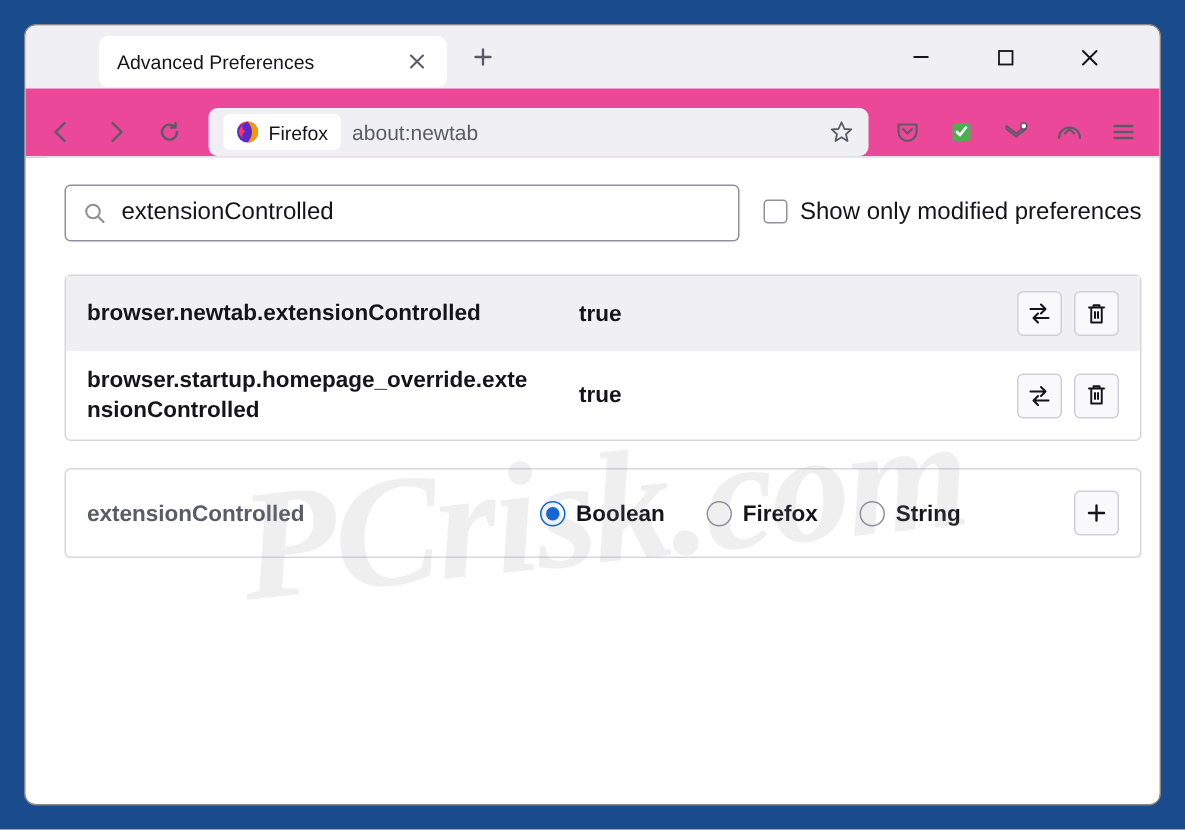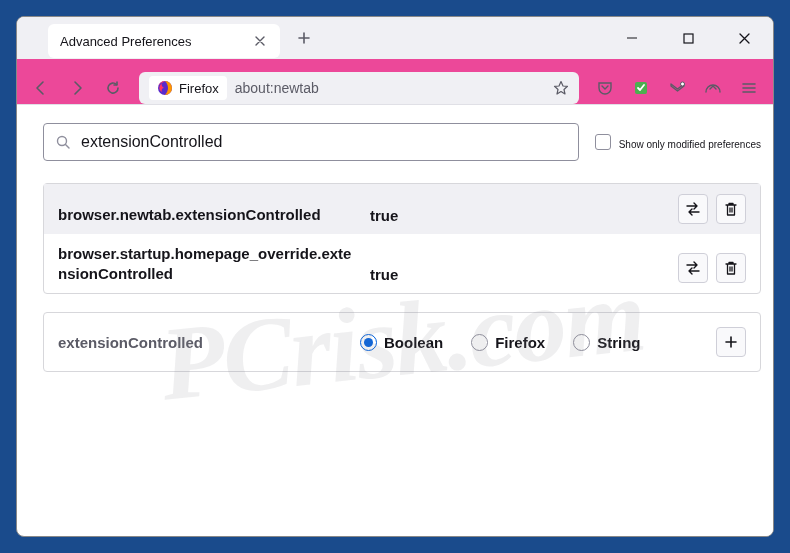--- a/index.html
+++ b/index.html
@@ -21,21 +21,21 @@
     border-radius: 8px;
     overflow: hidden;
     display: flex;
     flex-direction: column;
   }
   .titlebar {
     height: 42px;
     background: #f0f0f4;
     display: flex;
     align-items: center;
-    padding: 0 1px;
+    padding: 0 19px;
   }
   .tab {
     height: 34px;
     width: 232px;
     background: #fff;
     border-radius: 6px;
     display: flex;
     align-items: center;
     padding: 0 12px;
     margin-top: 6px;
@@ -92,32 +92,32 @@
     flex: 1;
     height: 38px;
     border: 1px solid #8f8f9d;
     border-radius: 4px;
     display: flex;
     align-items: center;
     padding: 0 12px;
     gap: 10px;
   }
   .search-input { border: none; outline: none; flex: 1; font-size: 16px; color: #15141a; font-family: inherit; }
-  .checkbox-wrap { display: flex; align-items: flex-end; gap: 8px; font-size: 10px; color: #15141a; }
+  .checkbox-wrap { display: flex; align-items: flex-start; gap: 8px; font-size: 16px; color: #15141a; }
   .checkbox { width: 16px; height: 16px; border: 1px solid #8f8f9d; border-radius: 3px; }
   .prefs-table {
     border: 1px solid #d7d7db;
     border-radius: 4px;
   }
   .pref-row {
     display: flex;
-    align-items: flex-end;
+    align-items: center;
     padding: 10px 14px;
     min-height: 40px;
-    gap: 12px;
+    gap: 28px;
   }
   .pref-row.alt { background: #f0f0f4; }
   .pref-name { font-weight: 700; font-size: 15px; color: #15141a; width: 300px; word-break: break-word; line-height: 1.3; }
   .pref-value { font-weight: 700; font-size: 15px; color: #15141a; flex: 1; }
   .pref-actions { display: flex; gap: 8px; }
   .pref-btn { width: 30px; height: 30px; border: 1px solid #cfcfd8; background: #f9f9fb; border-radius: 4px; display: flex; align-items: center; justify-content: center; cursor: pointer; }
   .new-pref-row {
     display: flex;
     align-items: center;
     padding: 14px 14px;

